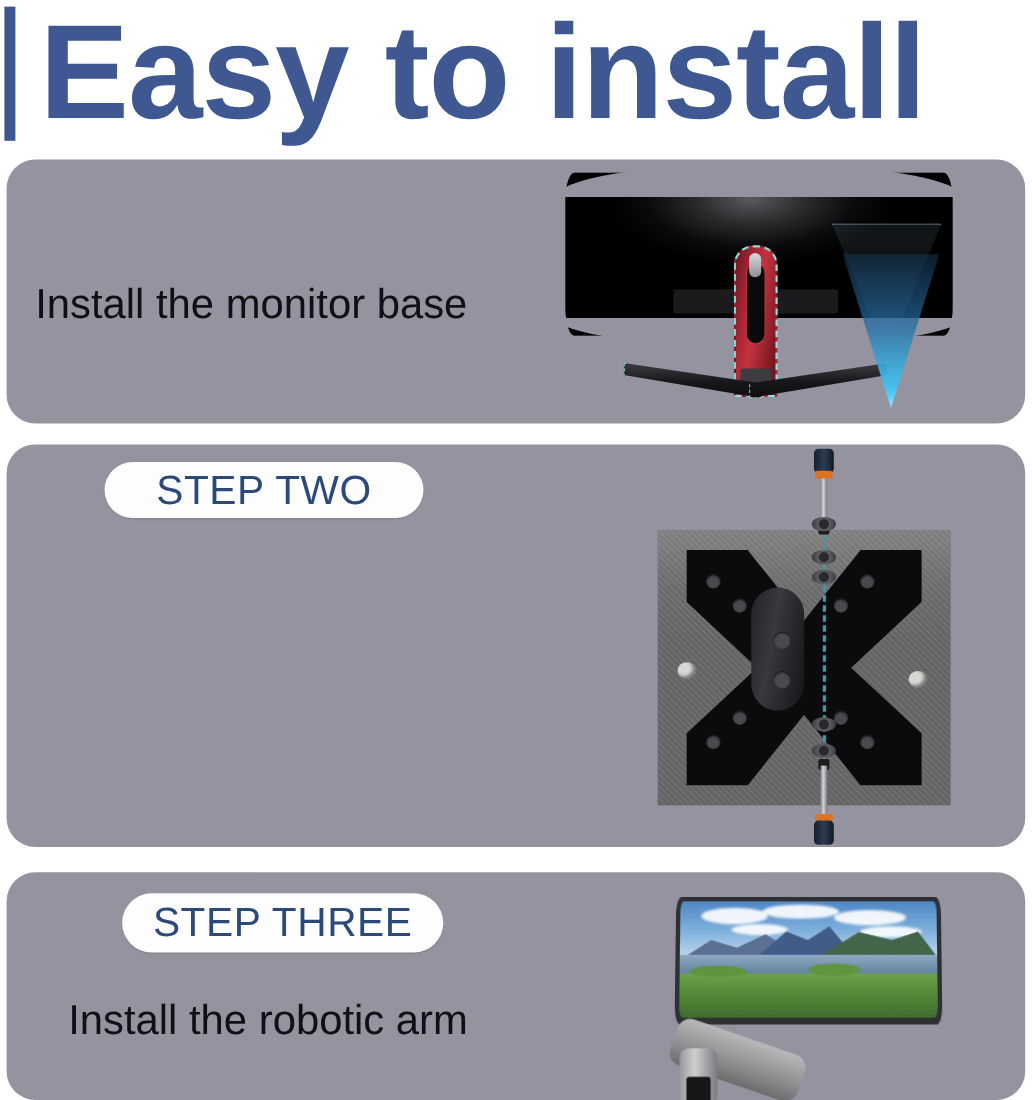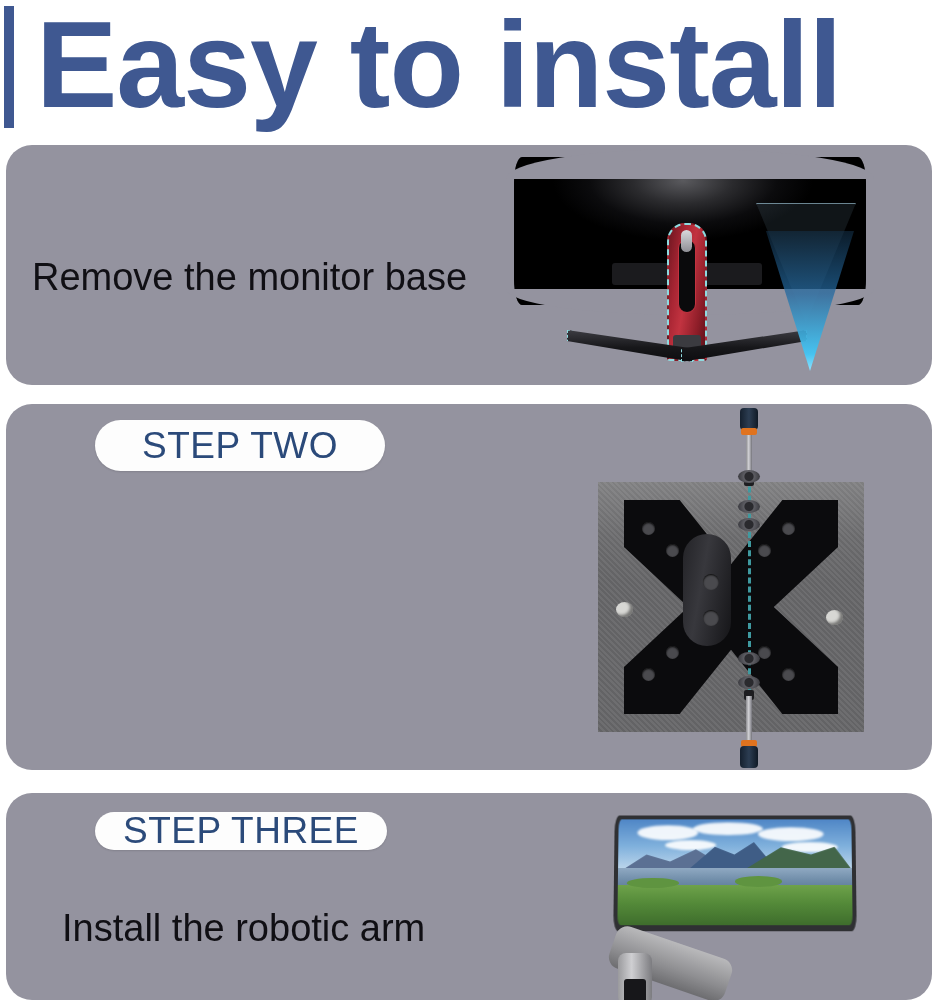--- a/index.html
+++ b/index.html
@@ -64,21 +64,21 @@
   .step-badge span {
     font-family: "Liberation Sans", sans-serif;
     font-size: 37px;
     font-weight: 400;
     color: #2b4a7a;
     letter-spacing: 0.5px;
     white-space: nowrap;
   }
   #badge-1 { left: 99px; top: 14px;  width: 284px; height: 49px; }
   #badge-2 { left: 89px; top: 16px;  width: 290px; height: 51px; }
-  #badge-3 { left: 89px; top: 19px;  width: 292px; height: 38px; }
+  #badge-3 { left: 105px; top: 19px;  width: 292px; height: 54px; }
 
   .step-text {
     position: absolute;
     font-family: "Liberation Sans", sans-serif;
     font-size: 38px;
     font-weight: 400;
     color: #100f14;
     line-height: 60px;
     white-space: pre-line;
   }
@@ -399,21 +399,21 @@
 <body>
 
 <div class="header">
   <div class="title-bar"></div>
   <div class="page-title">Easy to install</div>
 </div>
 
 <div class="panel" id="panel-1">
 
 
-  <div class="step-text" id="text-1">Remove the monitor base</div>
+  <div class="step-text" id="text-1">Install the monitor base</div>
 
   <div class="art1">
     <div class="mon1-screen"></div>
     <div class="mon1-curve-top"></div>
     <div class="mon1-curve-bot"></div>
     <div class="mon1-vent"></div>
 
     <div class="mon1-stand">
       <div class="mon1-stand-slot"></div>
       <div class="mon1-stand-cap"></div>

